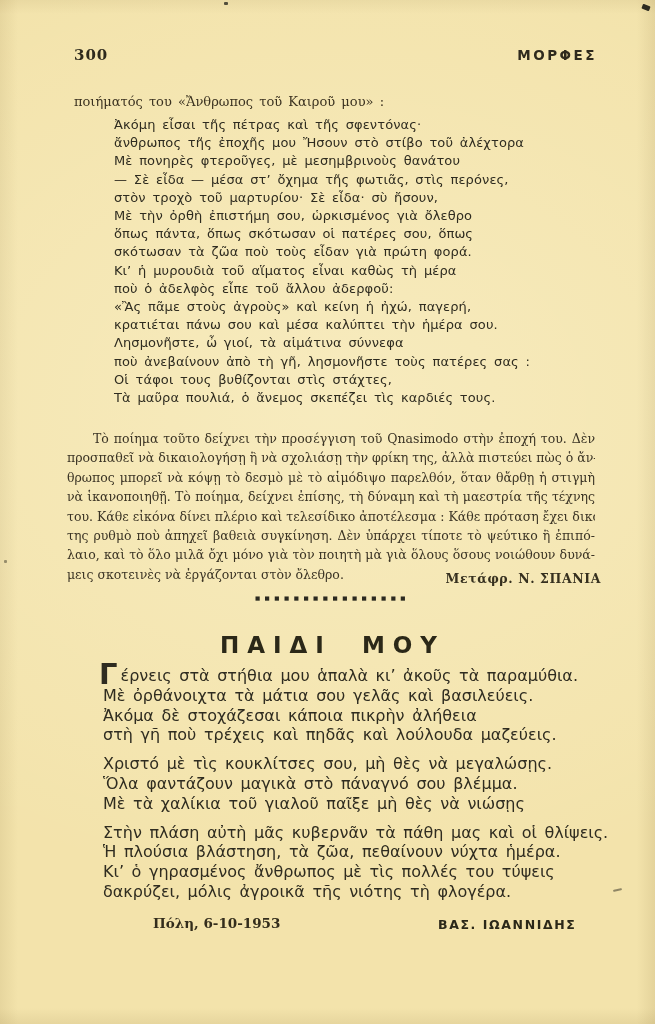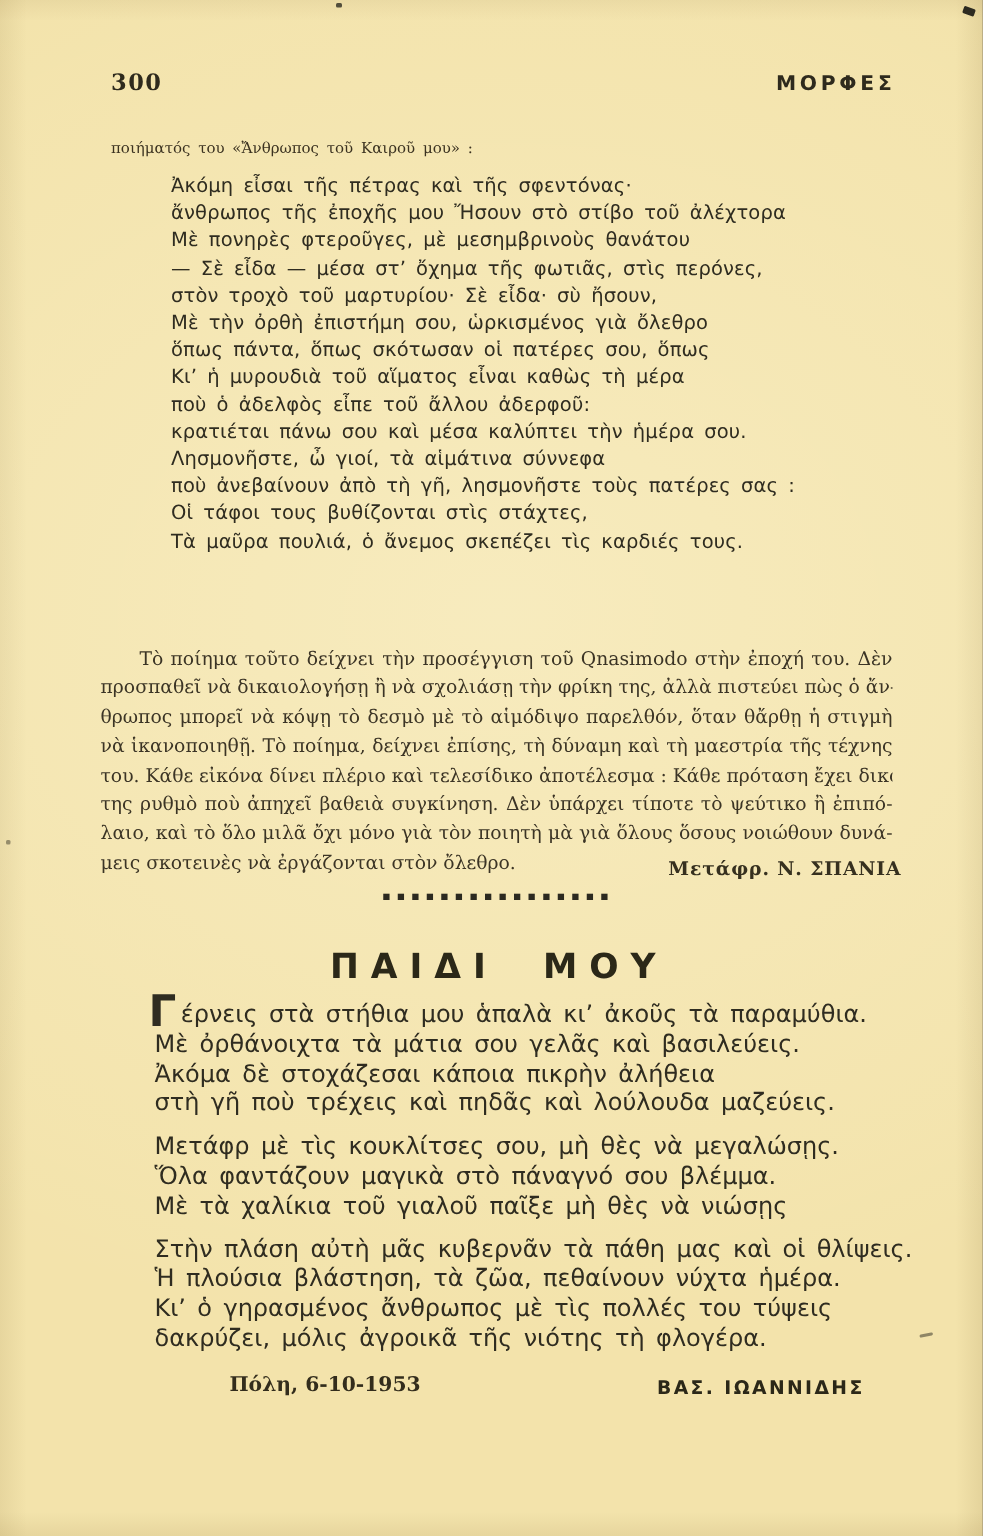--- a/index.html
+++ b/index.html
@@ -18,21 +18,21 @@
   .speck{position:absolute;background:#2c2a20;border-radius:1px;}
   .speck.s1{left:642px;top:5px;width:8px;height:5px;transform:rotate(20deg);}
   .speck.s2{left:224px;top:2px;width:4px;height:3px;opacity:.8;}
   .speck.s3{left:4px;top:560px;width:3px;height:3px;opacity:.45;}
   .speck.s4{left:613px;top:889px;width:9px;height:2px;opacity:.5;transform:rotate(-12deg);}
 
   .hdr-row{position:absolute;left:74px;right:68px;top:46px;display:flex;justify-content:space-between;align-items:baseline;}
   .page-num{font-family:"DejaVu Serif",serif;font-weight:bold;font-size:15px;letter-spacing:1px;color:#2e2a1d;}
   .hdr-title{font-family:"DejaVu Sans",sans-serif;font-weight:bold;font-size:13.5px;letter-spacing:2.5px;color:#2e2a1d;}
 
-  .intro{position:absolute;left:74px;top:94px;font-size:10px;color:#3b3220;word-spacing:2px;}
+  .intro{position:absolute;left:74px;top:94px;font-size:13px;color:#3b3220;word-spacing:2px;}
 
   .poem1{position:absolute;left:114px;top:116px;font-family:"DejaVu Sans",sans-serif;
          font-size:13px;line-height:18.2px;color:#2f2c20;word-spacing:2.5px;letter-spacing:.1px;}
   .poem1 div{white-space:nowrap;}
 
   .prose{position:absolute;left:67px;top:429px;width:528px;font-size:12.5px;line-height:19.4px;color:#3b3425;}
   .prose-line{white-space:nowrap;overflow:hidden;text-align:justify;text-align-last:justify;}
   .prose-line:first-child{text-indent:26px;}
   .prose-line:last-child{text-align-last:left;}
 
@@ -73,22 +73,24 @@
   <div class="intro">ποιήματός του «Ἄνθρωπος τοῦ Καιροῦ μου» :</div>
 
   <div class="poem1">
       <div class="poem1-line">Ἀκόμη εἶσαι τῆς πέτρας καὶ τῆς σφεντόνας·</div>
       <div class="poem1-line">ἄνθρωπος τῆς ἐποχῆς μου Ἤσουν στὸ στίβο τοῦ ἀλέχτορα</div>
       <div class="poem1-line">Μὲ πονηρὲς φτεροῦγες, μὲ μεσημβρινοὺς θανάτου</div>
       <div class="poem1-line">— Σὲ εἶδα — μέσα στ’ ὄχημα τῆς φωτιᾶς, στὶς περόνες,</div>
       <div class="poem1-line">στὸν τροχὸ τοῦ μαρτυρίου· Σὲ εἶδα· σὺ ἤσουν,</div>
       <div class="poem1-line">Μὲ τὴν ὀρθὴ ἐπιστήμη σου, ὡρκισμένος γιὰ ὄλεθρο</div>
       <div class="poem1-line">ὅπως πάντα, ὅπως σκότωσαν οἱ πατέρες σου, ὅπως</div>
+      <div class="poem1-line">σκότωσαν τὰ ζῶα ποὺ τοὺς εἶδαν γιὰ πρώτη φορά.</div>
       <div class="poem1-line">Κι’ ἡ μυρουδιὰ τοῦ αἵματος εἶναι καθὼς τὴ μέρα</div>
       <div class="poem1-line">ποὺ ὁ ἀδελφὸς εἶπε τοῦ ἄλλου ἀδερφοῦ:</div>
+      <div class="poem1-line">«Ἂς πᾶμε στοὺς ἀγροὺς» καὶ κείνη ἡ ἠχώ, παγερή,</div>
       <div class="poem1-line">κρατιέται πάνω σου καὶ μέσα καλύπτει τὴν ἡμέρα σου.</div>
       <div class="poem1-line">Λησμονῆστε, ὦ γιοί, τὰ αἱμάτινα σύννεφα</div>
       <div class="poem1-line">ποὺ ἀνεβαίνουν ἀπὸ τὴ γῆ, λησμονῆστε τοὺς πατέρες σας :</div>
       <div class="poem1-line">Οἱ τάφοι τους βυθίζονται στὶς στάχτες,</div>
       <div class="poem1-line">Τὰ μαῦρα πουλιά, ὁ ἄνεμος σκεπέζει τὶς καρδιές τους.</div>
     </div>
 
   <div class="prose">
       <div class="prose-line">Τὸ ποίημα τοῦτο δείχνει τὴν προσέγγιση τοῦ Qnasimodo στὴν ἐποχή του. Δὲν</div>
       <div class="prose-line">προσπαθεῖ νὰ δικαιολογήσῃ ἢ νὰ σχολιάσῃ τὴν φρίκη της, ἀλλὰ πιστεύει πὼς ὁ ἄν-</div>
@@ -107,21 +109,21 @@
   <div class="poem2-title">ΠΑΙΔΙ ΜΟΥ</div>
 
   <div class="poem2">
     <div class="stanza first">
         <div class="poem2-line">Γέρνεις στὰ στήθια μου ἁπαλὰ κι’ ἀκοῦς τὰ παραμύθια.</div>
         <div class="poem2-line">Μὲ ὀρθάνοιχτα τὰ μάτια σου γελᾶς καὶ βασιλεύεις.</div>
         <div class="poem2-line">Ἀκόμα δὲ στοχάζεσαι κάποια πικρὴν ἀλήθεια</div>
         <div class="poem2-line">στὴ γῆ ποὺ τρέχεις καὶ πηδᾶς καὶ λούλουδα μαζεύεις.</div>
       </div>
     <div class="stanza">
-        <div class="poem2-line">Μετάφρ μὲ τὶς κουκλίτσες σου, μὴ θὲς νὰ μεγαλώσῃς.</div>
+        <div class="poem2-line">Χριστό μὲ τὶς κουκλίτσες σου, μὴ θὲς νὰ μεγαλώσῃς.</div>
         <div class="poem2-line">Ὅλα φαντάζουν μαγικὰ στὸ πάναγνό σου βλέμμα.</div>
         <div class="poem2-line">Μὲ τὰ χαλίκια τοῦ γιαλοῦ παῖξε μὴ θὲς νὰ νιώσῃς</div>
       </div>
     <div class="stanza">
         <div class="poem2-line">Στὴν πλάση αὐτὴ μᾶς κυβερνᾶν τὰ πάθη μας καὶ οἱ θλίψεις.</div>
         <div class="poem2-line">Ἡ πλούσια βλάστηση, τὰ ζῶα, πεθαίνουν νύχτα ἡμέρα.</div>
         <div class="poem2-line">Κι’ ὁ γηρασμένος ἄνθρωπος μὲ τὶς πολλές του τύψεις</div>
         <div class="poem2-line">δακρύζει, μόλις ἀγροικᾶ τῆς νιότης τὴ φλογέρα.</div>
       </div>
   </div>

